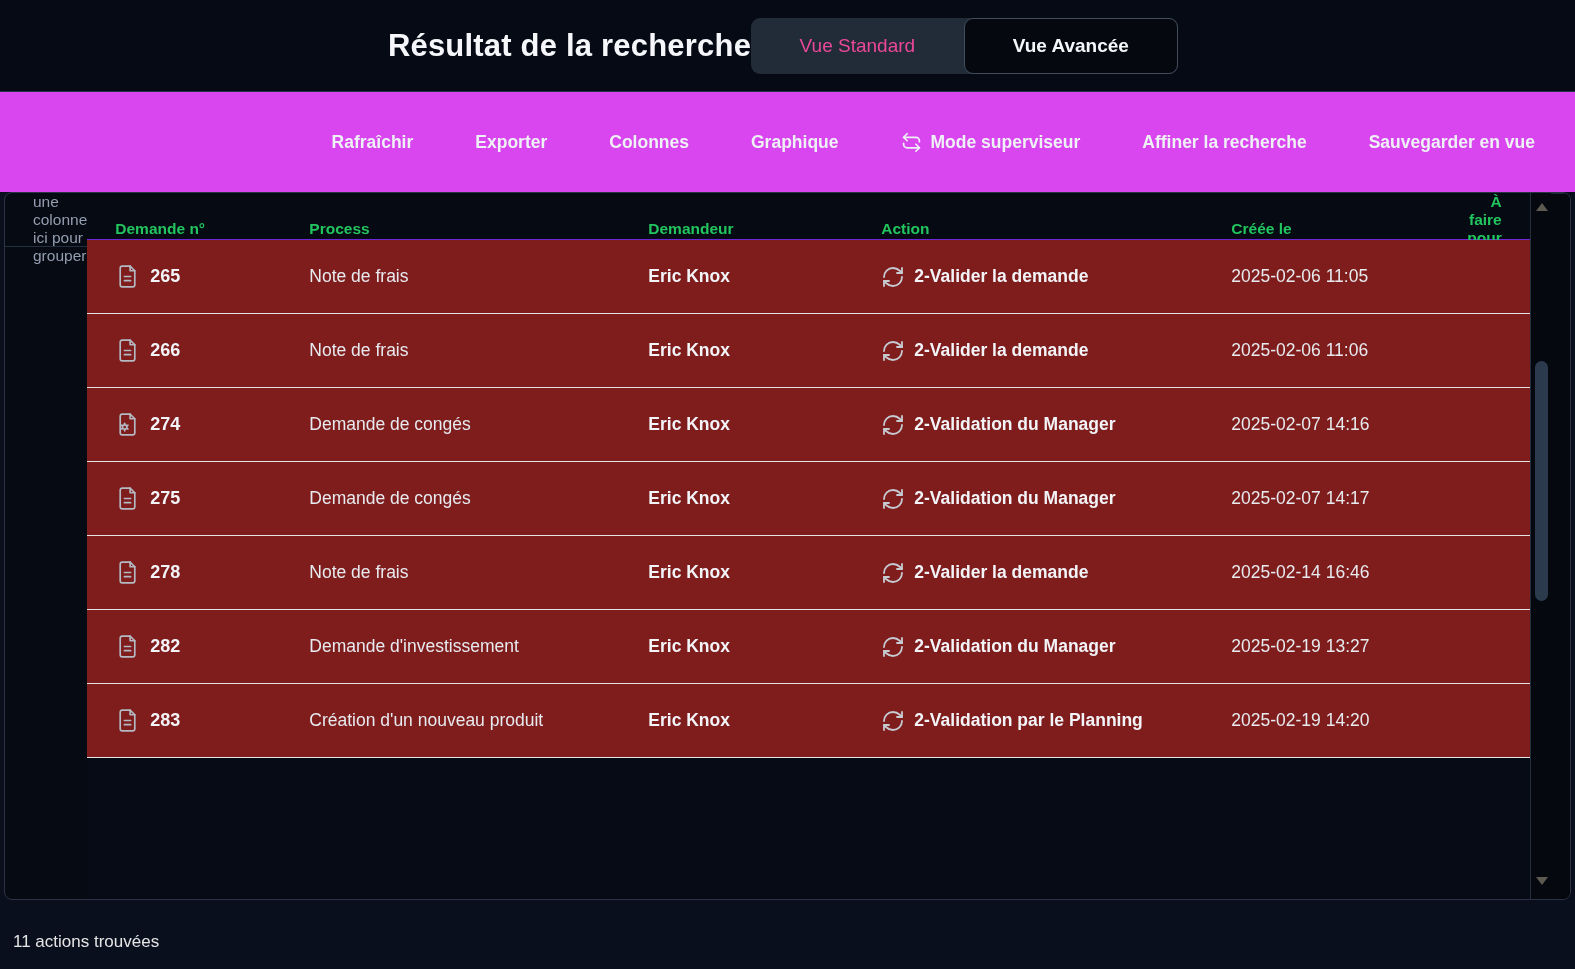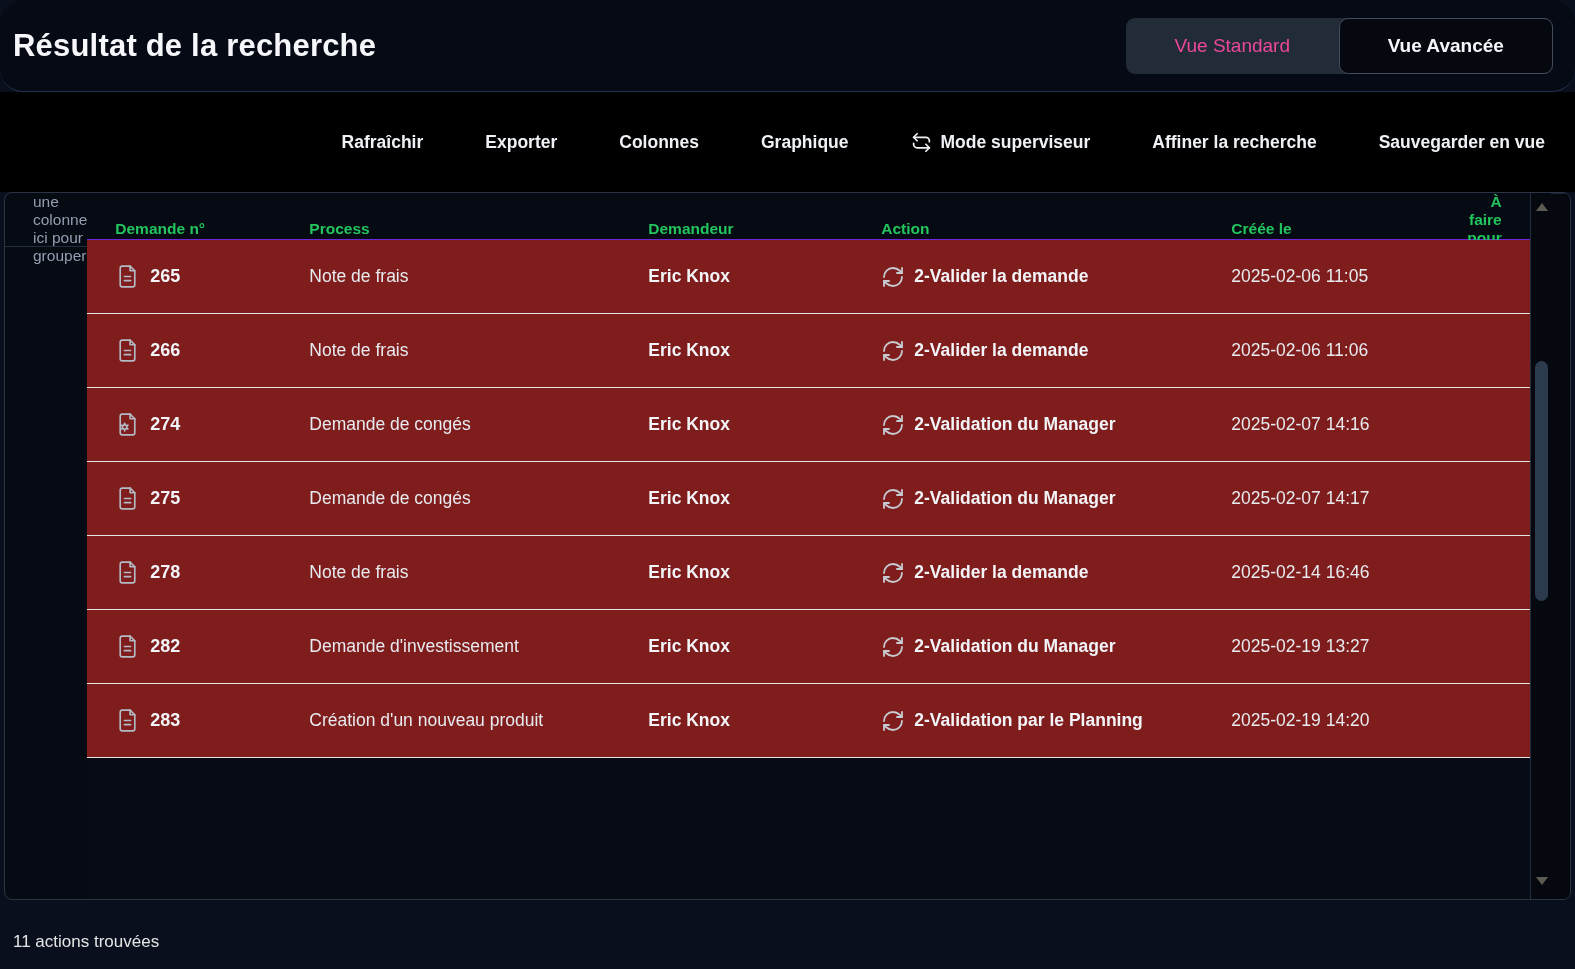--- a/index.html
+++ b/index.html
@@ -8,41 +8,40 @@
     background:#0a0f1d;
     font-family:"Liberation Sans", sans-serif;
     color:#f2f4f8;
   }
 
   
   .app-header {
     height:92px;
     background:#060a14;
     border-bottom:1px solid #24344f;
-    display:flex; align-items:center; justify-content:space-between;
+    display:flex; align-items:center; justify-content:center;
     padding:0 22px 0 13px;
-    border-radius:23px;
   }
   .page-title { font-size:31px; font-weight:700; color:#f5f7fa; letter-spacing:.2px; }
   .view-toggle {
     display:flex; width:427px; height:56px;
     background:#222b38; border-radius:9px; overflow:visible;
   }
   .toggle-seg {
     flex:1; display:flex; align-items:center; justify-content:center;
     font-size:19px; color:#ec4899; cursor:pointer; border-radius:9px;
   }
   .toggle-seg.active {
     background:#05080f; border:1px solid #414c5d; color:#f5f7fa; font-weight:600;
   }
 
   
   .toolbar {
     height:100px; display:flex; align-items:center; justify-content:flex-end;
-    gap:62px; padding-right:30px; background:#000000;
+    gap:62px; padding-right:40px; background:#d946ef;
   }
   .toolbar-btn {
     background:none; border:none; color:#eef1f5; font-weight:700; font-size:17.5px;
     font-family:inherit; display:flex; align-items:center; gap:9px; cursor:pointer;
   }
   .toolbar-btn svg { display:block; }
 
   
   .panel {
     margin:0 4px; height:708px;

